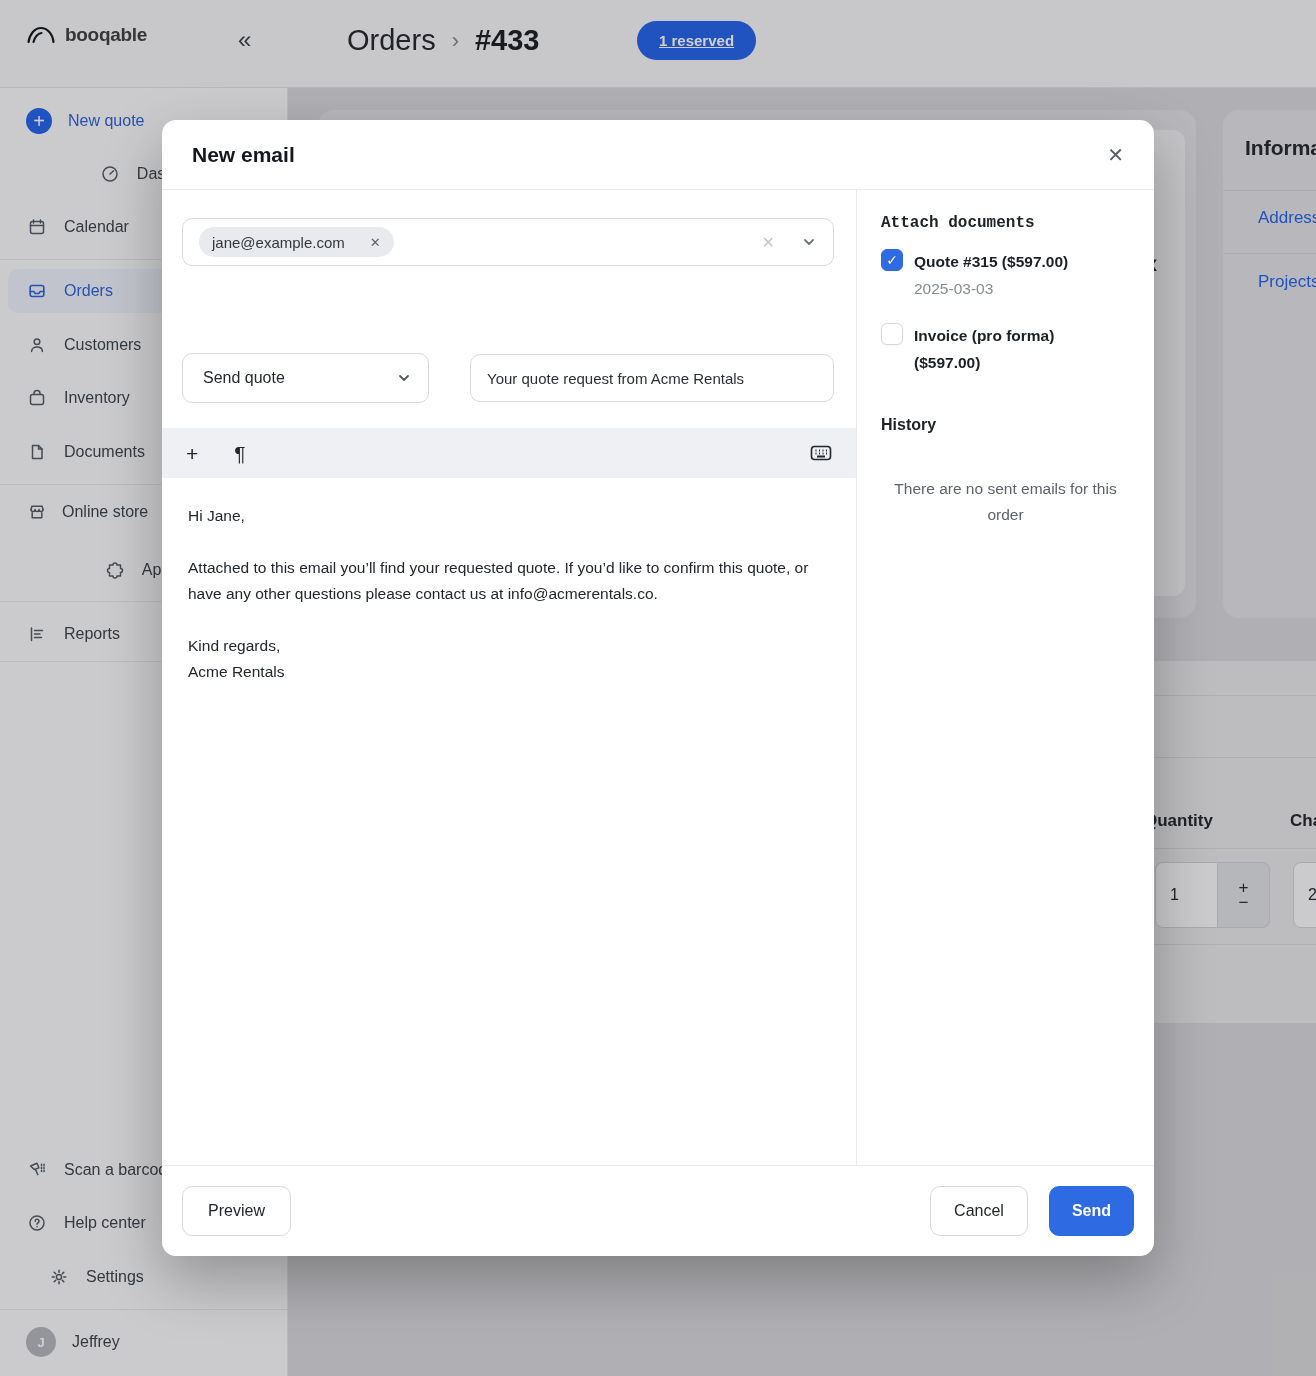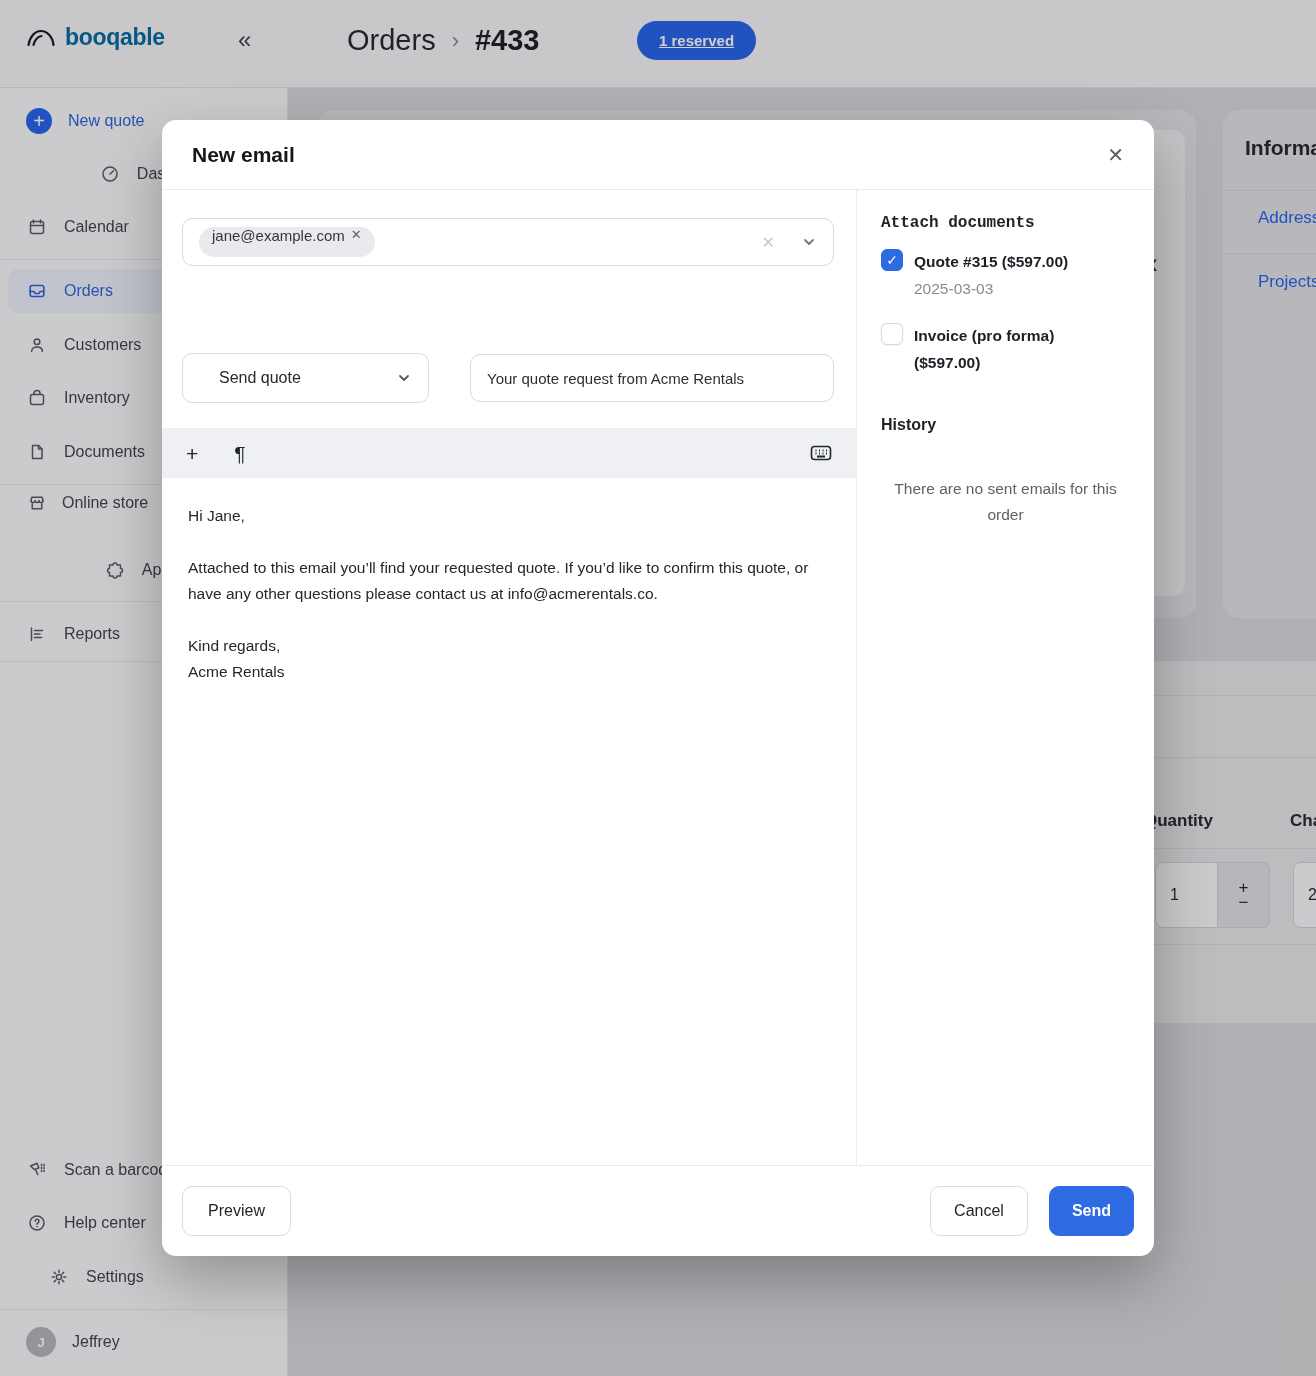--- a/index.html
+++ b/index.html
@@ -8,21 +8,21 @@
     position:relative; width:1316px; height:1376px; overflow:hidden;
     font-family:"Liberation Sans", sans-serif; background:#d9d9dc;
     color:#23272c;
   }
   
   .header {
     position:absolute; left:0; top:0; width:1316px; height:88px;
     background:#f7f7f8; border-bottom:1px solid #e2e2e5; z-index:2;
   }
   .brand { position:absolute; left:26px; top:24px; display:flex; align-items:center; gap:9px; }
-  .brand-name { font-size:23px; font-weight:700; color:#0369a1; letter-spacing:-0.3px; }
+  .brand-name { font-size:19px; font-weight:700; color:#404040; letter-spacing:-0.3px; }
   .collapse-btn { position:absolute; left:238px; top:26px; font-size:24px; color:#3d4248; cursor:pointer; }
   .breadcrumb { position:absolute; left:347px; top:24px; display:flex; align-items:center; gap:16px; }
   .crumb-section { font-size:29px; color:#26292e; }
   .crumb-sep { font-size:22px; color:#83888f; }
   .crumb-id { font-size:29px; font-weight:700; color:#1b1e23; }
   .status-badge {
     position:absolute; left:637px; top:21px; height:39px; padding:0 22px;
     background:#2563eb; border-radius:20px; color:#fff; font-size:15px; font-weight:700;
     display:flex; align-items:center;text-decoration:underline;
   }
@@ -87,29 +87,29 @@
   .modal-body { flex:1 1 auto; display:flex; min-height:0; }
   .compose-col { width:694px; position:relative; }
   .attach-col { width:298px; border-left:1px solid #ebebee; padding:24px 24px 0 24px; }
   
   .recipient-box {
     position:absolute; left:20px; top:28px; width:652px; height:48px;
     border:1px solid #d8dade; border-radius:10px; display:flex; align-items:center; padding:0 16px;
   }
   .chip {
     background:#e9eaed; border-radius:16px; height:30px; padding:0 13px;
-    display:flex; align-items:flex-start; gap:6px; font-size:15px; color:#33373d;
+    display:flex; align-items:center; gap:25px; font-size:15px; color:#33373d;
   }
   .chip-x { color:#5f646b; font-size:13px; cursor:pointer; }
   .recipient-icons { margin-left:auto; display:flex; align-items:center; gap:26px; }
   .clear-x { color:#c3c6cb; font-size:16px; cursor:pointer; }
   .template-select {
     position:absolute; left:20px; top:163px; width:247px; height:50px;
     border:1px solid #d8dade; border-radius:10px; display:flex; align-items:center;
-    padding:0 16px 0 36px; font-size:16px; color:#26292f; cursor:pointer; justify-content:space-between;
+    padding:0 16px 0 20px; font-size:16px; color:#26292f; cursor:pointer; justify-content:space-between;
   }
   .subject-input {
     position:absolute; left:308px; top:164px; width:364px; height:48px;
     border:1px solid #d8dade; border-radius:10px; font-size:15px; color:#2b2f35;
     padding:12px 16px; font-family:"Liberation Sans", sans-serif; background:#fff;
   }
   .toolbar {
     position:absolute; left:0; top:238px; width:694px; height:50px; background:#eef0f3;
     display:flex; align-items:center; padding:0 24px; gap:36px;
   }
@@ -227,21 +227,21 @@
     <div class="side-row" style="top:342px;">
       <span class="ic">
         <svg width="20" height="20" viewBox="0 0 20 20" fill="none" stroke="currentColor" stroke-width="1.5" stroke-linecap="round" stroke-linejoin="round">
           <path d="M5.5 3.5 h6 l3.5 3.5 v9.5 h-9.5 z"></path>
             <path d="M11.5 3.5 v3.5 h3.5"></path>
         </svg>
         </span>
       <span>Documents</span>
     </div>
     <div class="side-div" style="top:396px;"></div>
-    <div class="side-row" style="top:393px;gap:14px;">
+    <div class="side-row" style="top:402px;gap:14px;">
       <span class="ic">
         <svg width="20" height="20" viewBox="0 0 20 20" fill="none" stroke="currentColor" stroke-width="1.5" stroke-linecap="round" stroke-linejoin="round">
           <path d="M4 7.5 L4.9 4.2 h10.2 L16 7.5"></path>
           <path d="M4 7.5 a2 2 0 0 0 4 0 a2 2 0 0 0 4 0 a2 2 0 0 0 4 0"></path>
           <path d="M5.2 10.8 v5 h9.6 v-5"></path>
         </svg>
         </span>
       <span>Online store</span>
     </div>
     <div class="side-row" style="top:460px;justify-content:center;">

